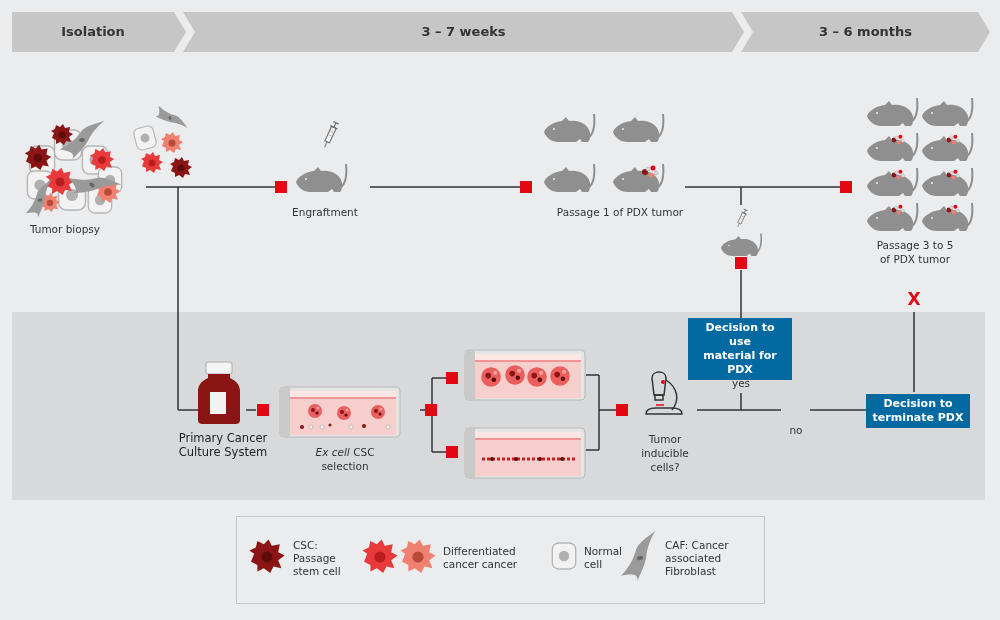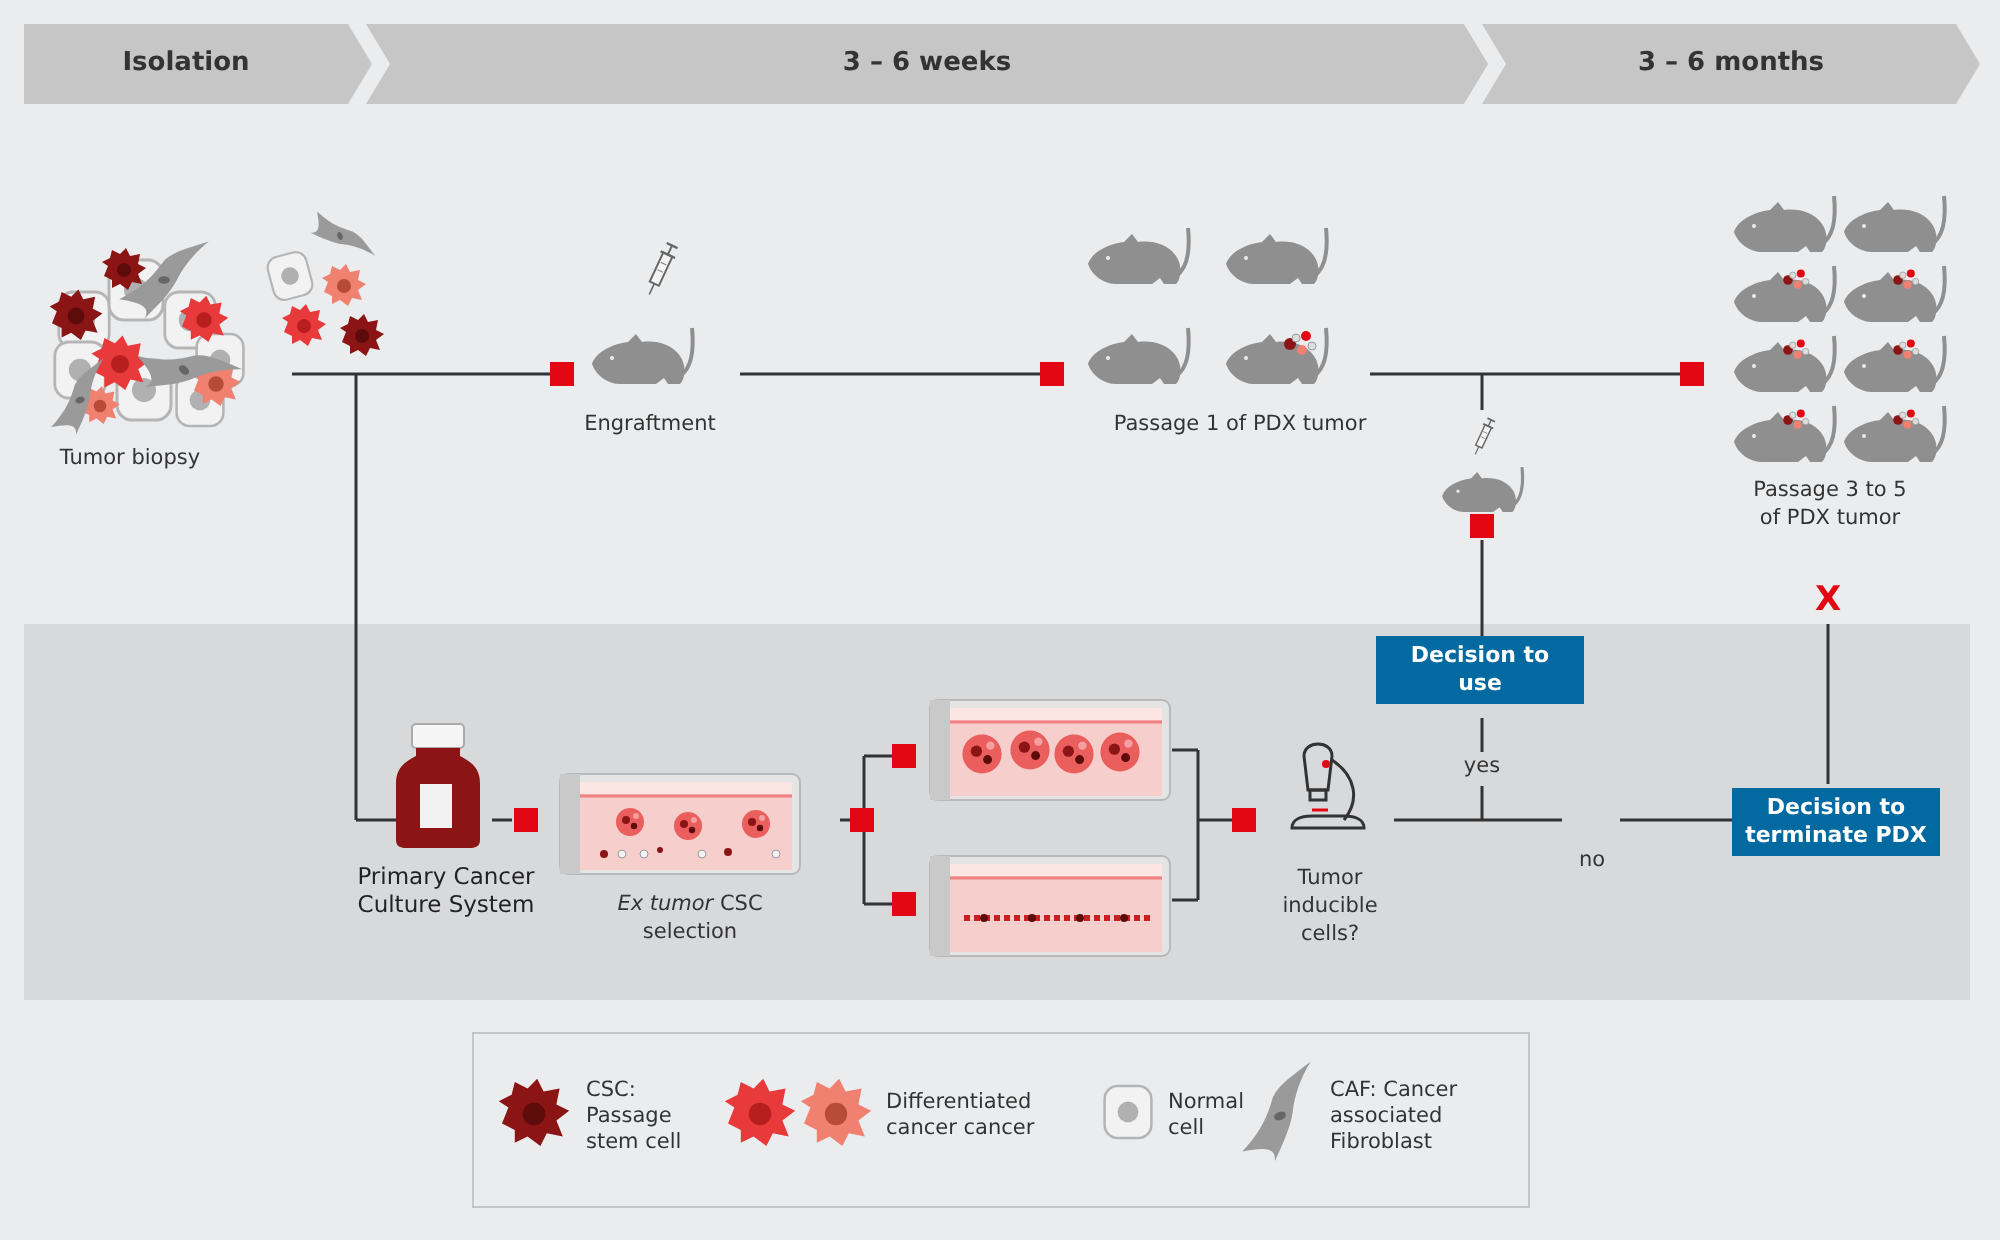--- a/index.html
+++ b/index.html
@@ -14,21 +14,21 @@
 </style>
 </head>
 <body>
 
 <svg class="layer" width="1000" height="60">
   <polygon points="12,12 174,12 186,32 174,52 12,52" fill="#c6c6c6"></polygon>
   <polygon points="183,12 732,12 744,32 732,52 183,52 195,32" fill="#c6c6c6"></polygon>
   <polygon points="741,12 978,12 990,32 978,52 741,52 753,32" fill="#c6c6c6"></polygon>
 </svg>
 <div class="phase" style="left:12px;width:162px;">Isolation</div>
-<div class="phase" style="left:195px;width:537px;">3 – 6 weeks</div>
+<div class="phase" style="left:195px;width:537px;">3 – 7 weeks</div>
 <div class="phase" style="left:753px;width:225px;">3 – 6 months</div>
 
 <div class="abs" style="left:12px;top:312px;width:973px;height:188px;background:#d8d9db;"></div>
 
 <svg class="layer" width="1000" height="620">
   <defs>
     <g id="mouse">
       <path d="M0,20 C2,14 10,10 18,9 L22,5 L25,9 C32,8 40,10 44,16 C47,20 47,27 44,30 L38,30 L36,27 L32,30 L14,30 C8,30 2,26 0,20 Z" fill="#8f8f8f"></path>
       <path d="M44,26 C50,22 51,12 50,2" stroke="#8f8f8f" stroke-width="2" fill="none"></path>
       <circle cx="10" cy="17" r="1" fill="#ebecee"></circle>
@@ -242,31 +242,32 @@
 <div class="lbl" style="left:535px;top:205px;width:170px;">Passage 1 of PDX tumor</div>
 <div class="lbl" style="left:860px;top:238px;width:110px;">
   <div>Passage 3 to 5</div>
   <div>of PDX tumor</div>
 </div>
 <div class="lbl" style="left:158px;top:431px;width:130px;font-weight:normal;font-size:11.5px;color:#222;">
   <div>Primary Cancer</div>
   <div>Culture System</div>
 </div>
 <div class="lbl" style="left:290px;top:445px;width:110px;">
-  <div><i>Ex tumor</i><span> CSC</span></div>
+  <div><i>Ex cell</i><span> CSC</span></div>
   <div>selection</div>
 </div>
 <div class="lbl" style="left:625px;top:432px;width:80px;">
   <div>Tumor</div>
   <div>inducible</div>
   <div>cells?</div>
 </div>
 
 <div class="decision" style="left:688px;top:318px;width:92px;">
   <div>Decision to use</div>
+  <div>material for PDX</div>
 </div>
 <div class="decision" style="left:866px;top:394px;width:92px;">
   <div>Decision to</div>
   <div>terminate PDX</div>
 </div>
 <div class="lbl" style="left:726px;top:376px;width:30px;">yes</div>
 <div class="lbl" style="left:782px;top:403px;width:28px;margin-top:20px;">no</div>
 
 <div class="legend-box"></div>
 <svg class="layer" width="1000" height="620" style="pointer-events:none;">

